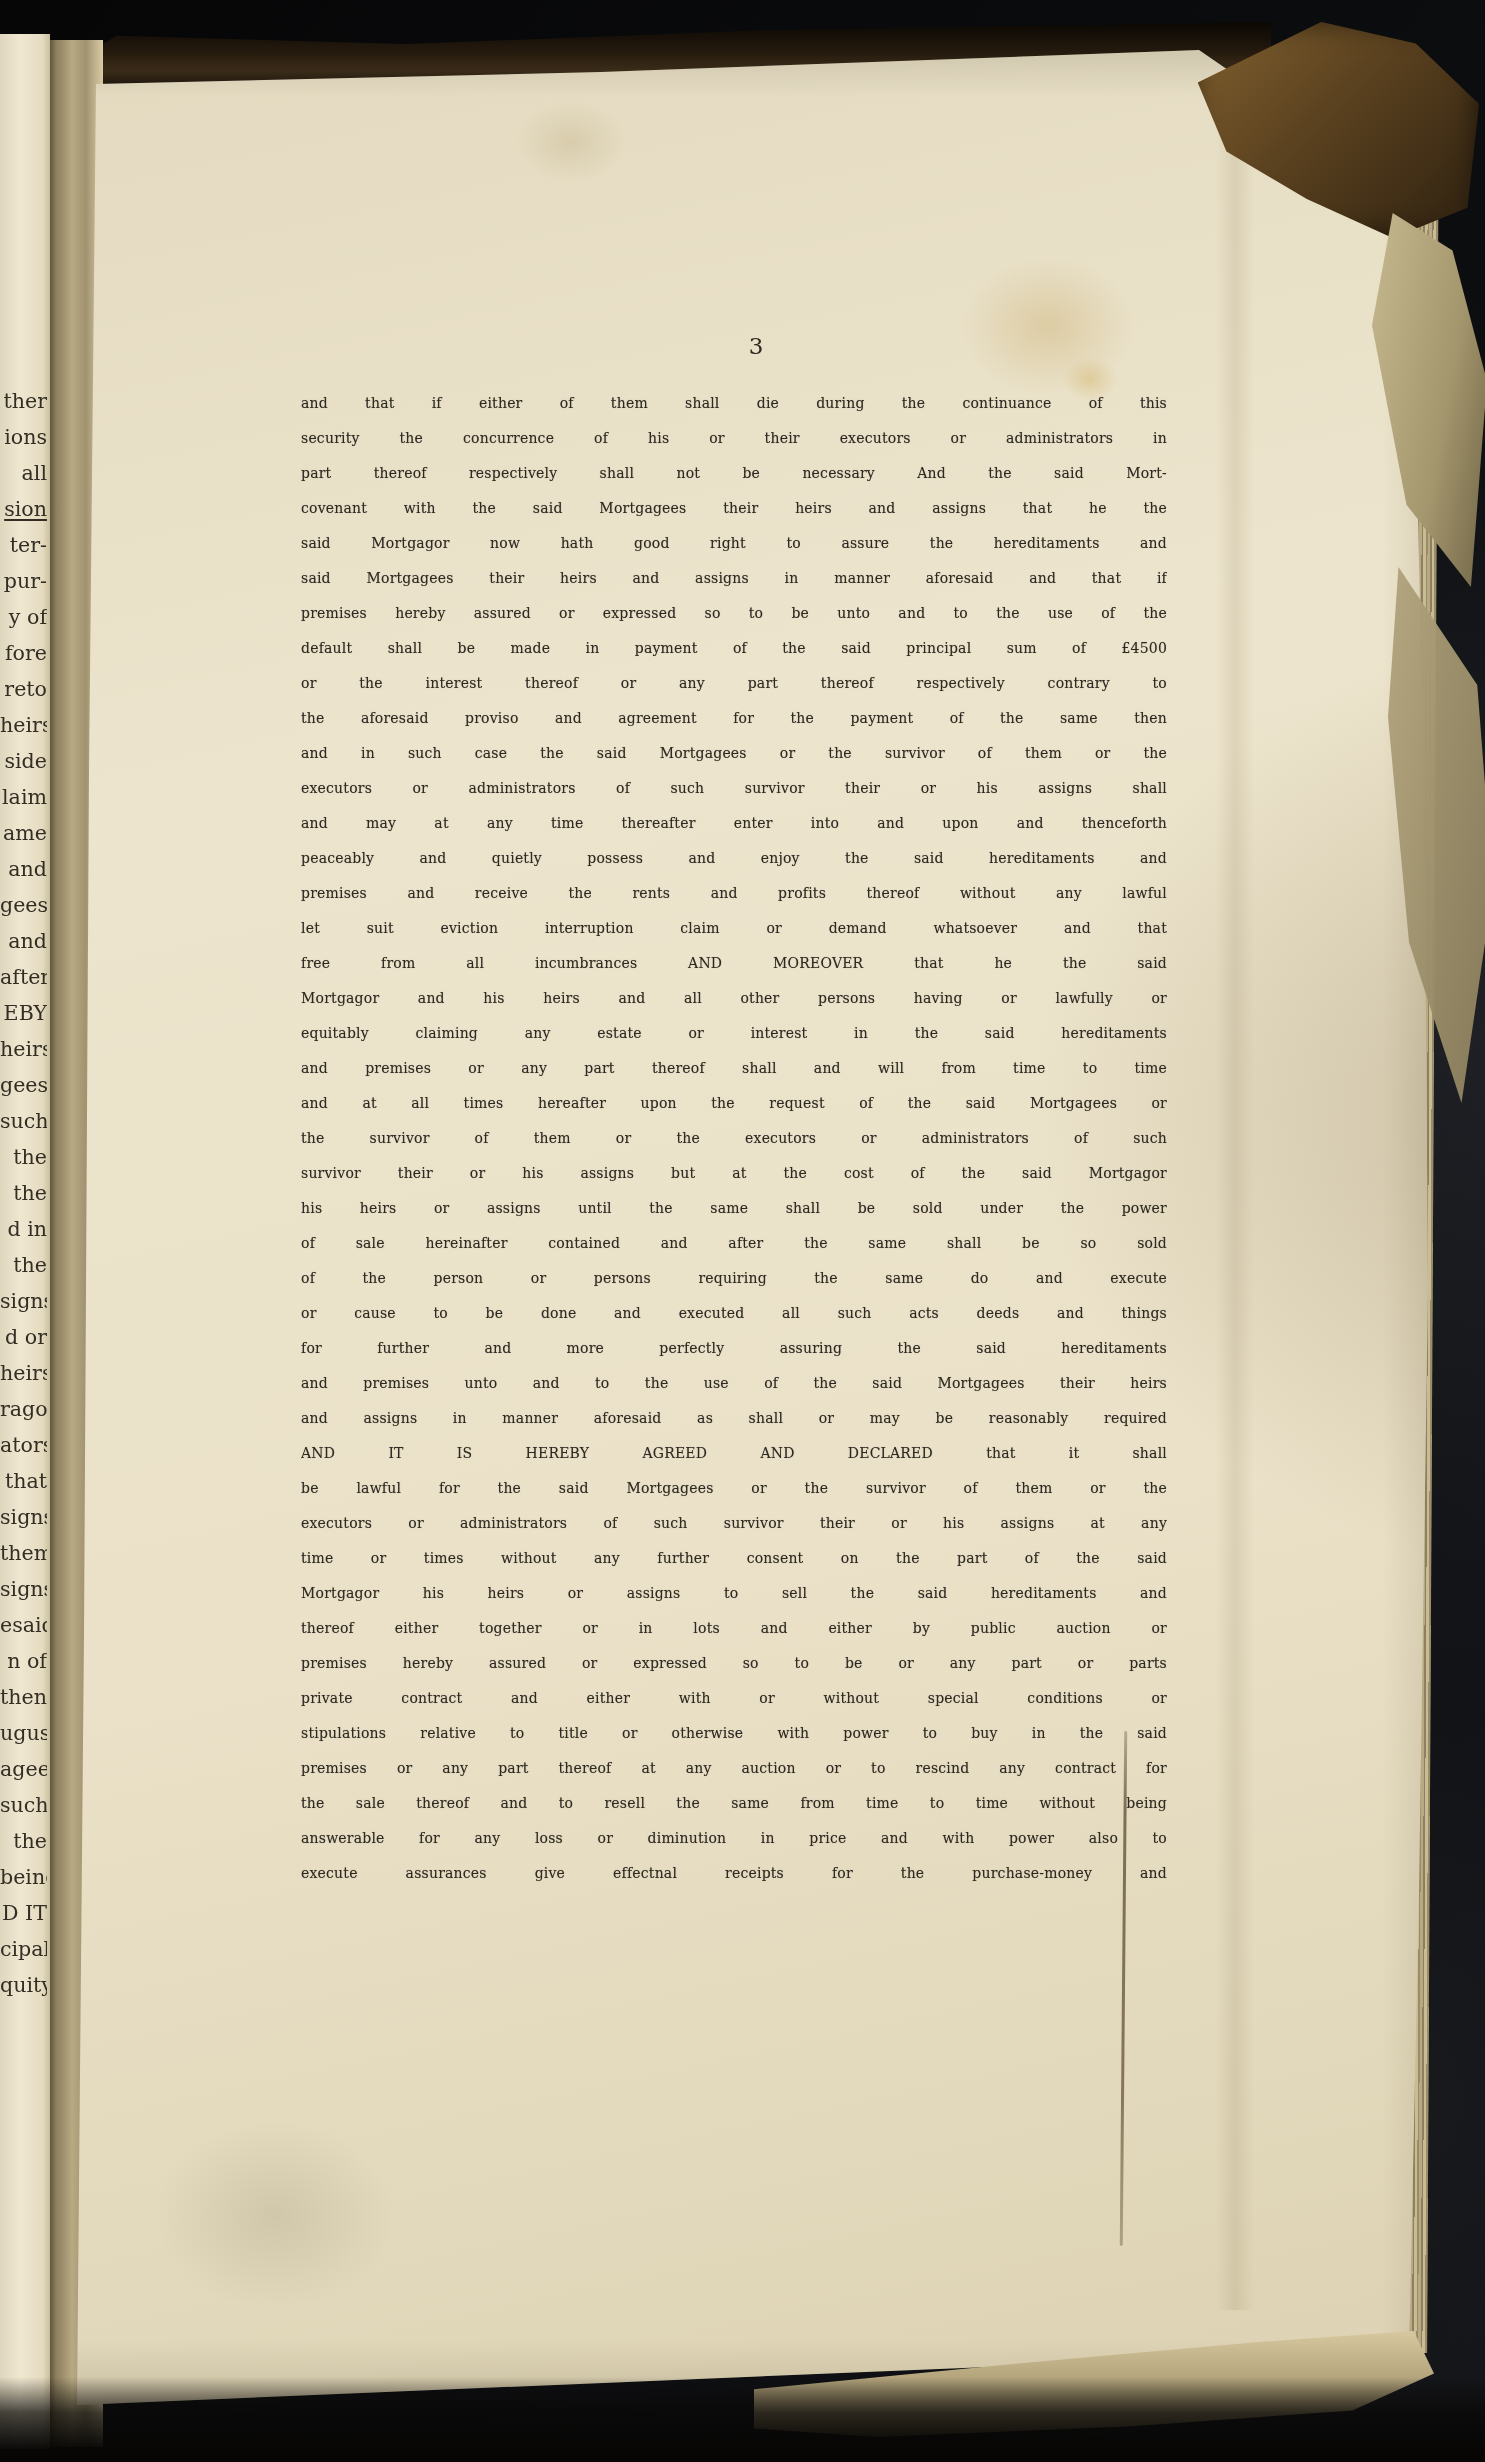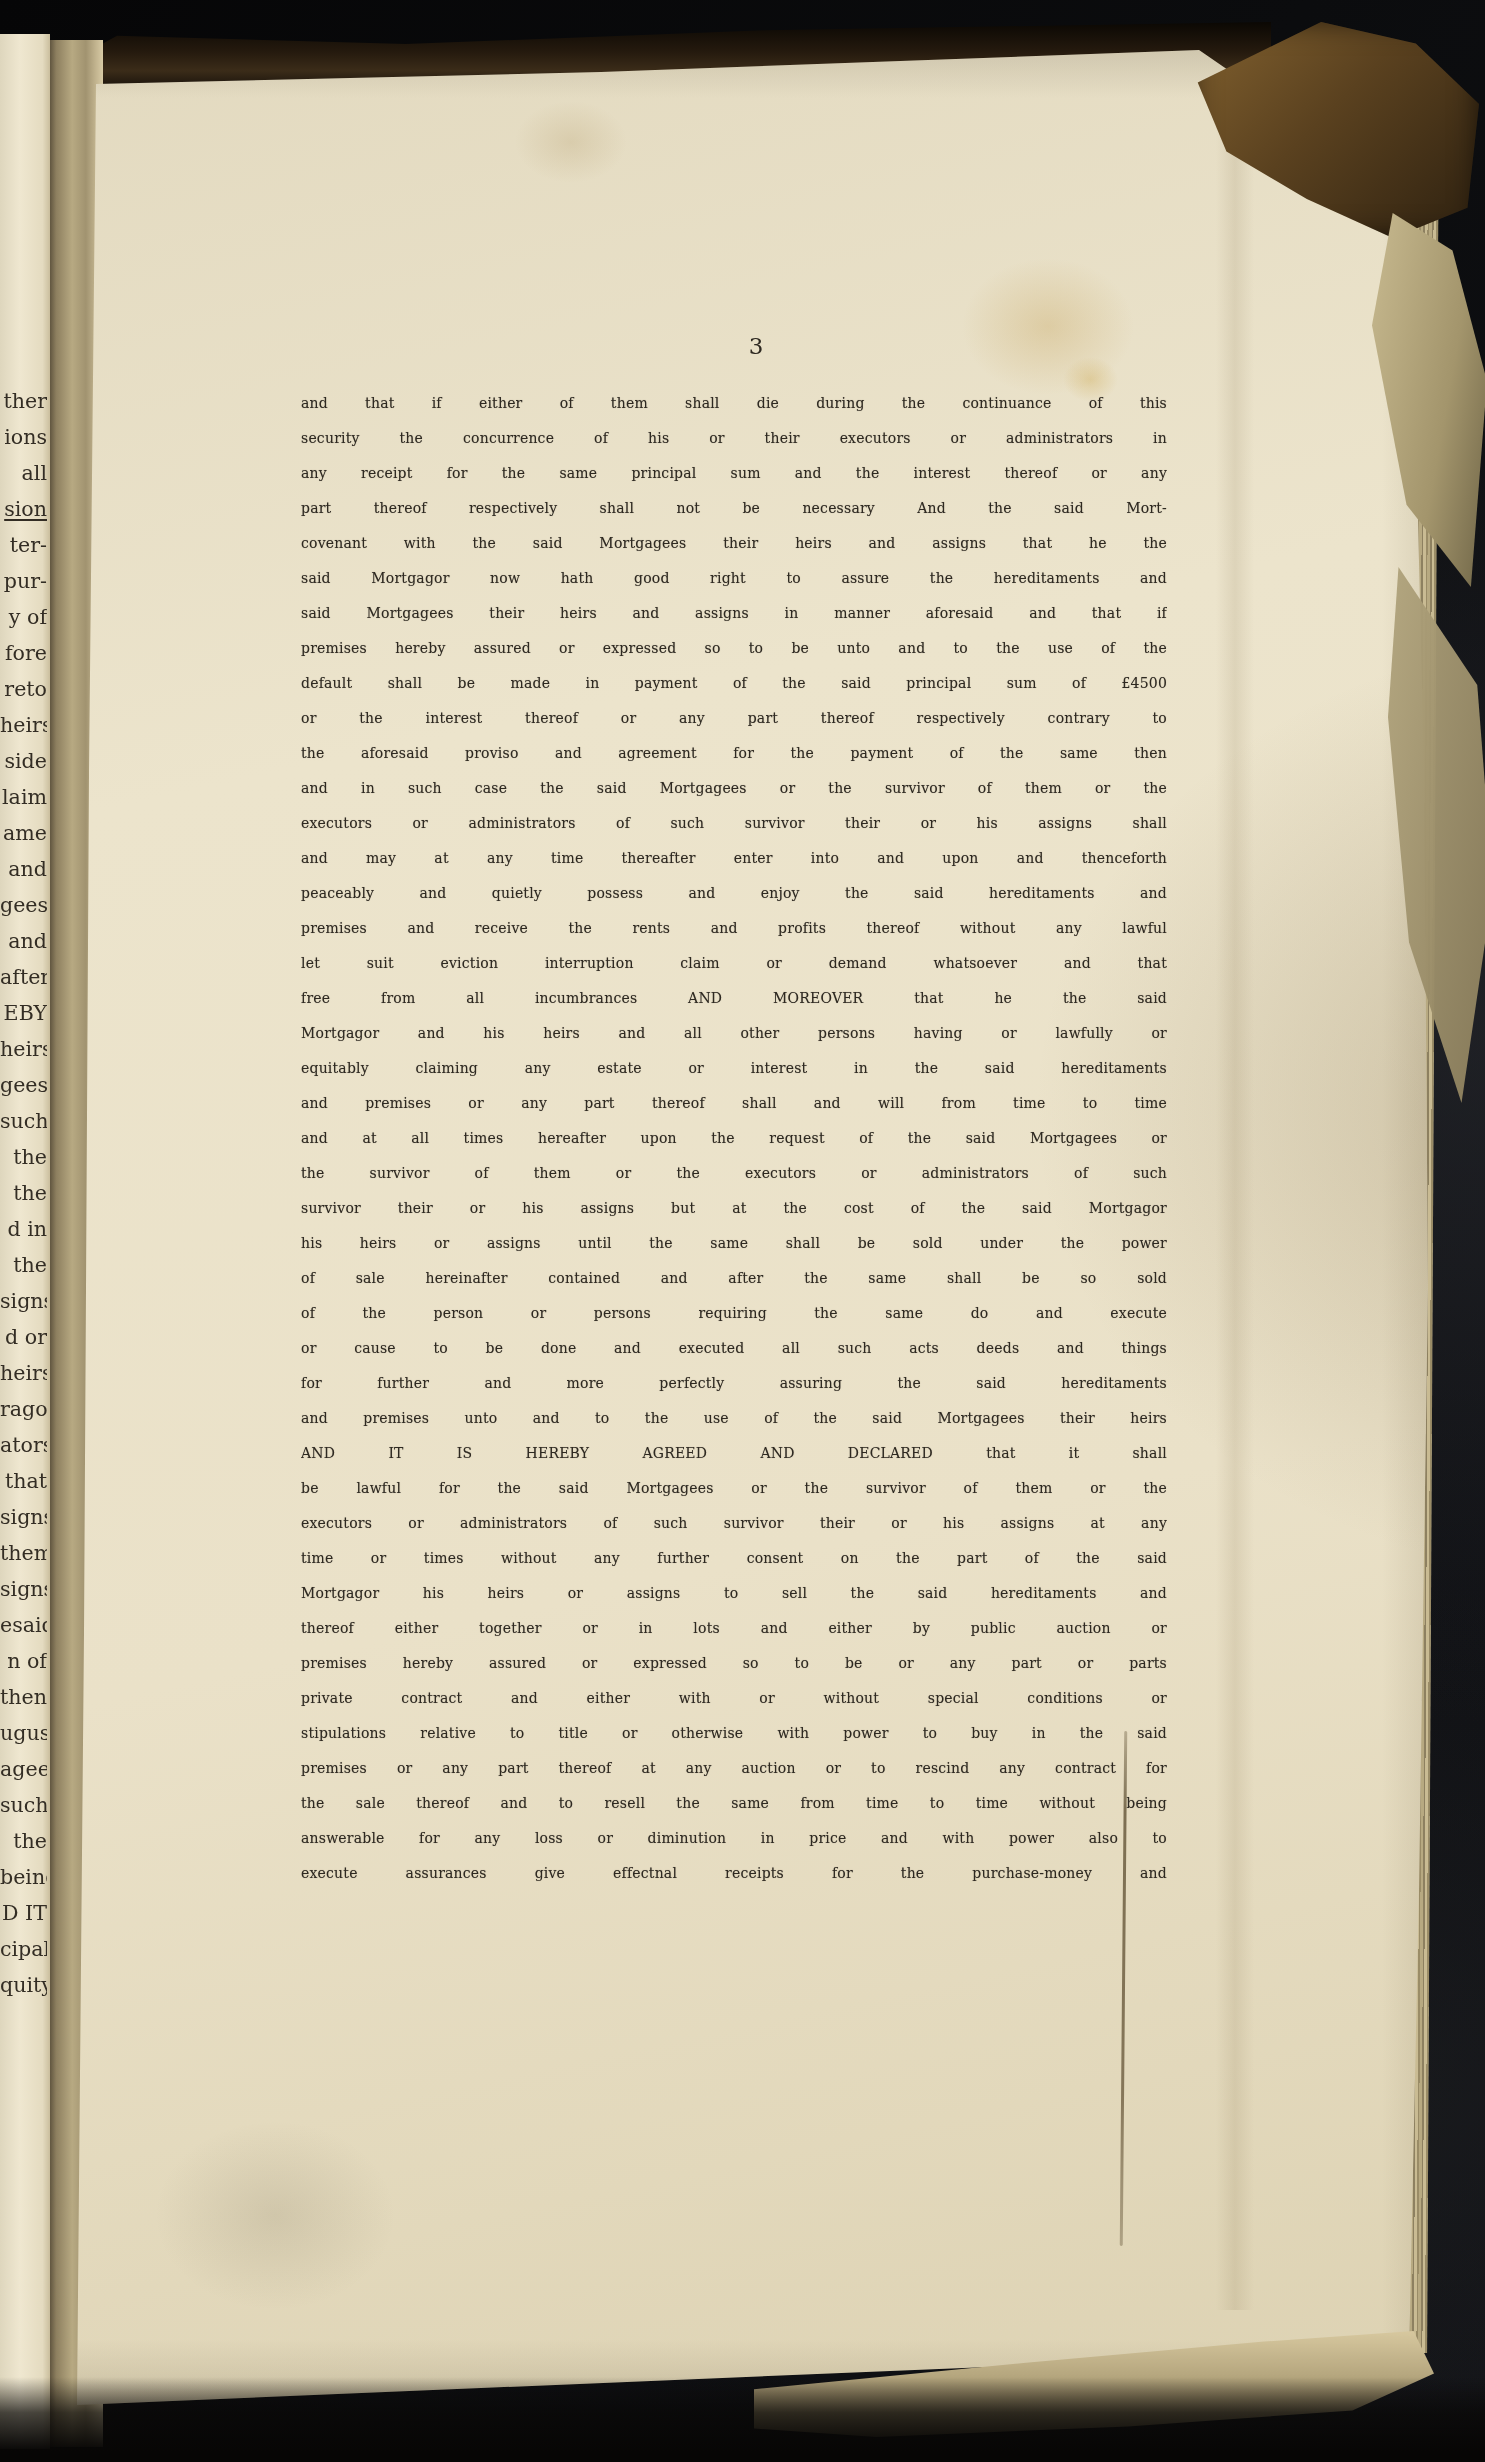--- a/index.html
+++ b/index.html
@@ -177,21 +177,20 @@
   <div class="abs stain stain-b"></div>
   <div class="abs stain stain-c"></div>
   <div class="abs stain stain-d"></div>
   <div class="abs crease"></div>
 
   <div class="abs page-number">3</div>
 
   <div class="abs textblock">
       <div class="tl">and that if either of them shall die during the continuance of this</div>
       <div class="tl">security the concurrence of his or their executors or administrators in</div>
-      <div class="tl">any receipt for the same principal sum and the interest thereof or any</div>
       <div class="tl">part thereof respectively shall not be necessary And the said Mort-</div>
       <div class="tl">covenant with the said Mortgagees their heirs and assigns that he the</div>
       <div class="tl">said Mortgagor now hath good right to assure the hereditaments and</div>
       <div class="tl">said Mortgagees their heirs and assigns in manner aforesaid and that if</div>
       <div class="tl">premises hereby assured or expressed so to be unto and to the use of the</div>
       <div class="tl">default shall be made in payment of the said principal sum of £4500</div>
       <div class="tl">or the interest thereof or any part thereof respectively contrary to</div>
       <div class="tl">the aforesaid proviso and agreement for the payment of the same then</div>
       <div class="tl">and in such case the said Mortgagees or the survivor of them or the</div>
       <div class="tl">executors or administrators of such survivor their or his assigns shall</div>
@@ -205,20 +204,21 @@
       <div class="tl">and premises or any part thereof shall and will from time to time</div>
       <div class="tl">and at all times hereafter upon the request of the said Mortgagees or</div>
       <div class="tl">the survivor of them or the executors or administrators of such</div>
       <div class="tl">survivor their or his assigns but at the cost of the said Mortgagor</div>
       <div class="tl">his heirs or assigns until the same shall be sold under the power</div>
       <div class="tl">of sale hereinafter contained and after the same shall be so sold</div>
       <div class="tl">of the person or persons requiring the same do and execute</div>
       <div class="tl">or cause to be done and executed all such acts deeds and things</div>
       <div class="tl">for further and more perfectly assuring the said hereditaments</div>
       <div class="tl">and premises unto and to the use of the said Mortgagees their heirs</div>
+      <div class="tl">and assigns in manner aforesaid as shall or may be reasonably required</div>
       <div class="tl">AND IT IS HEREBY AGREED AND DECLARED that it shall</div>
       <div class="tl">be lawful for the said Mortgagees or the survivor of them or the</div>
       <div class="tl">executors or administrators of such survivor their or his assigns at any</div>
       <div class="tl">time or times without any further consent on the part of the said</div>
       <div class="tl">Mortgagor his heirs or assigns to sell the said hereditaments and</div>
       <div class="tl">thereof either together or in lots and either by public auction or</div>
       <div class="tl">premises hereby assured or expressed so to be or any part or parts</div>
       <div class="tl">private contract and either with or without special conditions or</div>
       <div class="tl">stipulations relative to title or otherwise with power to buy in the said</div>
       <div class="tl">premises or any part thereof at any auction or to rescind any contract for</div>

